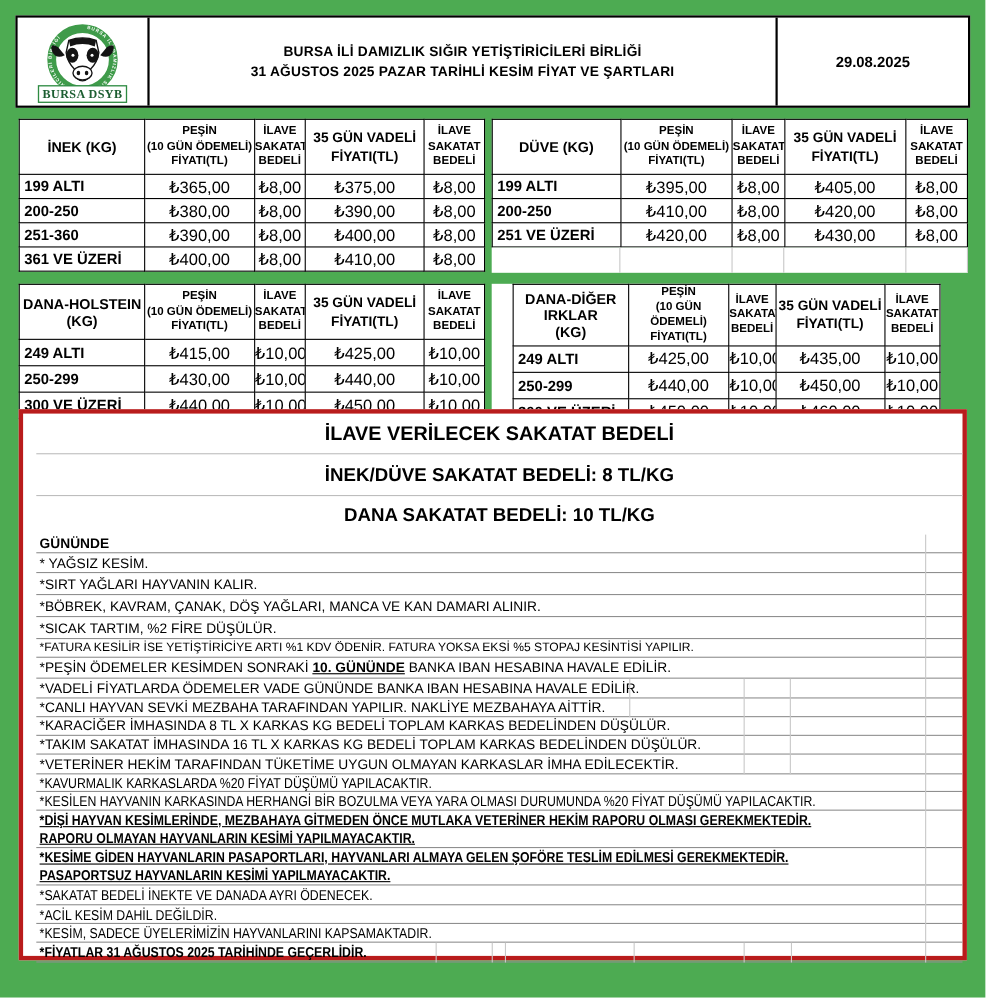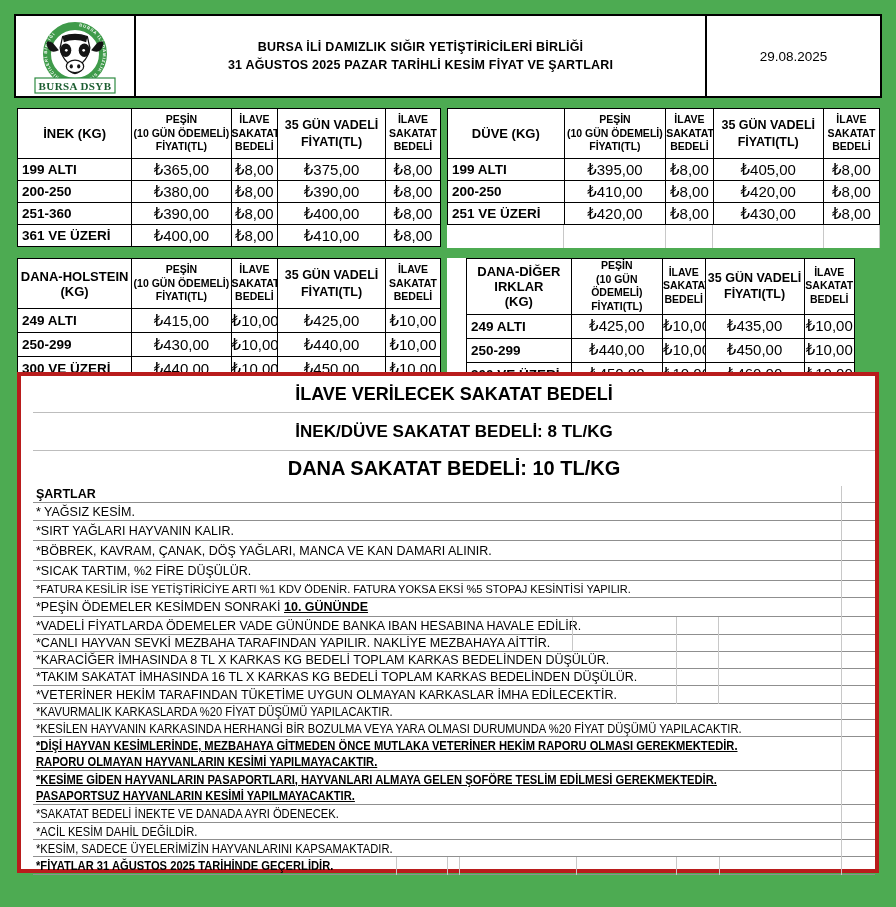--- a/index.html
+++ b/index.html
@@ -5,21 +5,21 @@
   html,body{margin:0;padding:0;}
   body{font-family:"Liberation Sans","DejaVu Sans",sans-serif;color:#000;}
   .page{position:relative;width:896px;height:907px;background:#4dab52;overflow:hidden;}
   .block{position:absolute;background:#fff;}
 
   
   .hdr{left:14px;top:14px;width:868px;height:84px;border:2px solid #000;display:flex;box-sizing:border-box;}
   .hdr .logocell{width:118px;border-right:2px solid #000;display:flex;align-items:center;justify-content:center;}
   .hdr .titlecell{flex:1;border-right:2px solid #000;display:flex;flex-direction:column;align-items:center;justify-content:center;gap:4px;}
   .hdr .titlecell div{font-weight:bold;font-size:12.5px;text-align:center;letter-spacing:0.2px;}
-  .hdr .datecell{width:173px;display:flex;align-items:center;justify-content:center;font-weight:normal;font-size:13.5px;}
+  .hdr .datecell{width:173px;display:flex;align-items:center;justify-content:center;font-weight:bold;font-size:13.5px;}
 
   
   .ptable{border-collapse:collapse;table-layout:fixed;width:100%;background:#fff;}
   .ptable th,.ptable td{border:1.6px solid #000;overflow:hidden;padding:0;}
   .ptable th.cat{font-size:13px;font-weight:bold;text-align:center;}
   .ptable th.colh{font-size:10.5px;font-weight:bold;white-space:pre-line;line-height:1.3;text-align:center;}
   .ptable th.colh.mid{font-size:12.5px;}
   .ptable thead tr{height:50px;}
   .ptable tbody tr{height:22px;}
   .ptable.tall tbody tr{height:24px;}
@@ -30,21 +30,21 @@
   .t2{left:17px;top:258px;width:424px;}
   .t3{left:447px;top:258px;width:389px;padding-left:19px;}
   .ghost{display:flex;height:23px;background:#fff;}
   .ghost div{box-sizing:border-box;border-right:1px solid #c8c8c8;height:100%;}
 
   
   .bigbox{left:17px;top:372px;width:862px;height:501px;border:4px solid #b91c1c;box-sizing:border-box;padding-left:12px;}
   .bhead{display:flex;align-items:center;justify-content:center;font-weight:bold;border-bottom:1px solid #bdbdbd;}
   .bhead.h1{height:36px;font-size:18px;}
   .bhead.h2{height:37px;font-size:17px;}
-  .bhead.h3{height:35px;font-size:20px;border-bottom:none;}
+  .bhead.h3{height:35px;font-size:17px;border-bottom:none;}
   .conds{position:relative;}
   .crow{display:flex;align-items:center;border-bottom:1px solid #8f8f8f;padding-left:3px;font-size:12.5px;box-sizing:border-box;overflow:hidden;}
   .crow:last-child{border-bottom:none;}
   .b{font-weight:bold;}
   .sm{font-size:11px;}
   .em{font-weight:bold;text-decoration:underline;}
   .nw{display:inline-block;white-space:nowrap;transform:scaleX(0.86);transform-origin:0 50%;font-size:13px;}
   .nww{display:inline-block;width:100%;transform:scaleX(0.86);transform-origin:0 50%;font-size:13px;line-height:16px;}
   .bu{font-weight:bold;text-decoration:underline;}
   .vl{position:absolute;width:1px;background:#c8c8c8;}
@@ -308,40 +308,41 @@
     </table>
   </div>
 
   <div class="block bigbox">
     <div class="bhead h1">İLAVE VERİLECEK SAKATAT BEDELİ</div>
     <div class="bhead h2">İNEK/DÜVE SAKATAT BEDELİ: 8 TL/KG</div>
     <div class="bhead h3">DANA SAKATAT BEDELİ: 10 TL/KG</div>
 
     <div class="conds">
       <div class="crow b" style="height:17px">
-          <span>ŞARTLAR</span>
+          <span>GÜNÜNDE</span>
         </div>
       <div class="crow" style="height:18px">
           <span>* YAĞSIZ KESİM.</span>
         </div>
       <div class="crow" style="height:20px">
           <span>*SIRT YAĞLARI HAYVANIN KALIR.</span>
         </div>
       <div class="crow" style="height:20px">
           <span>*BÖBREK, KAVRAM, ÇANAK, DÖŞ YAĞLARI, MANCA VE KAN DAMARI ALINIR.</span>
         </div>
       <div class="crow" style="height:20px">
           <span>*SICAK TARTIM, %2 FİRE DÜŞÜLÜR.</span>
         </div>
       <div class="crow sm" style="height:17px">
           <span>*FATURA KESİLİR İSE YETİŞTİRİCİYE ARTI %1 KDV ÖDENİR. FATURA YOKSA EKSİ %5 STOPAJ KESİNTİSİ YAPILIR.</span>
         </div>
       <div class="crow" style="height:19px">
           <span style="white-space:pre">*PEŞİN ÖDEMELER KESİMDEN SONRAKİ </span>
           <span class="em">10. GÜNÜNDE</span>
+          <span style="white-space:pre"> BANKA IBAN HESABINA HAVALE EDİLİR.</span>
         </div>
       <div class="crow" style="height:18px">
           <span>*VADELİ FİYATLARDA ÖDEMELER VADE GÜNÜNDE BANKA IBAN HESABINA HAVALE EDİLİR.</span>
         </div>
       <div class="crow" style="height:17px">
           <span>*CANLI HAYVAN SEVKİ MEZBAHA TARAFINDAN YAPILIR. NAKLİYE MEZBAHAYA AİTTİR.</span>
         </div>
       <div class="crow" style="height:17px">
           <span>*KARACİĞER İMHASINDA 8 TL X KARKAS KG BEDELİ TOPLAM KARKAS BEDELİNDEN DÜŞÜLÜR.</span>
         </div>

